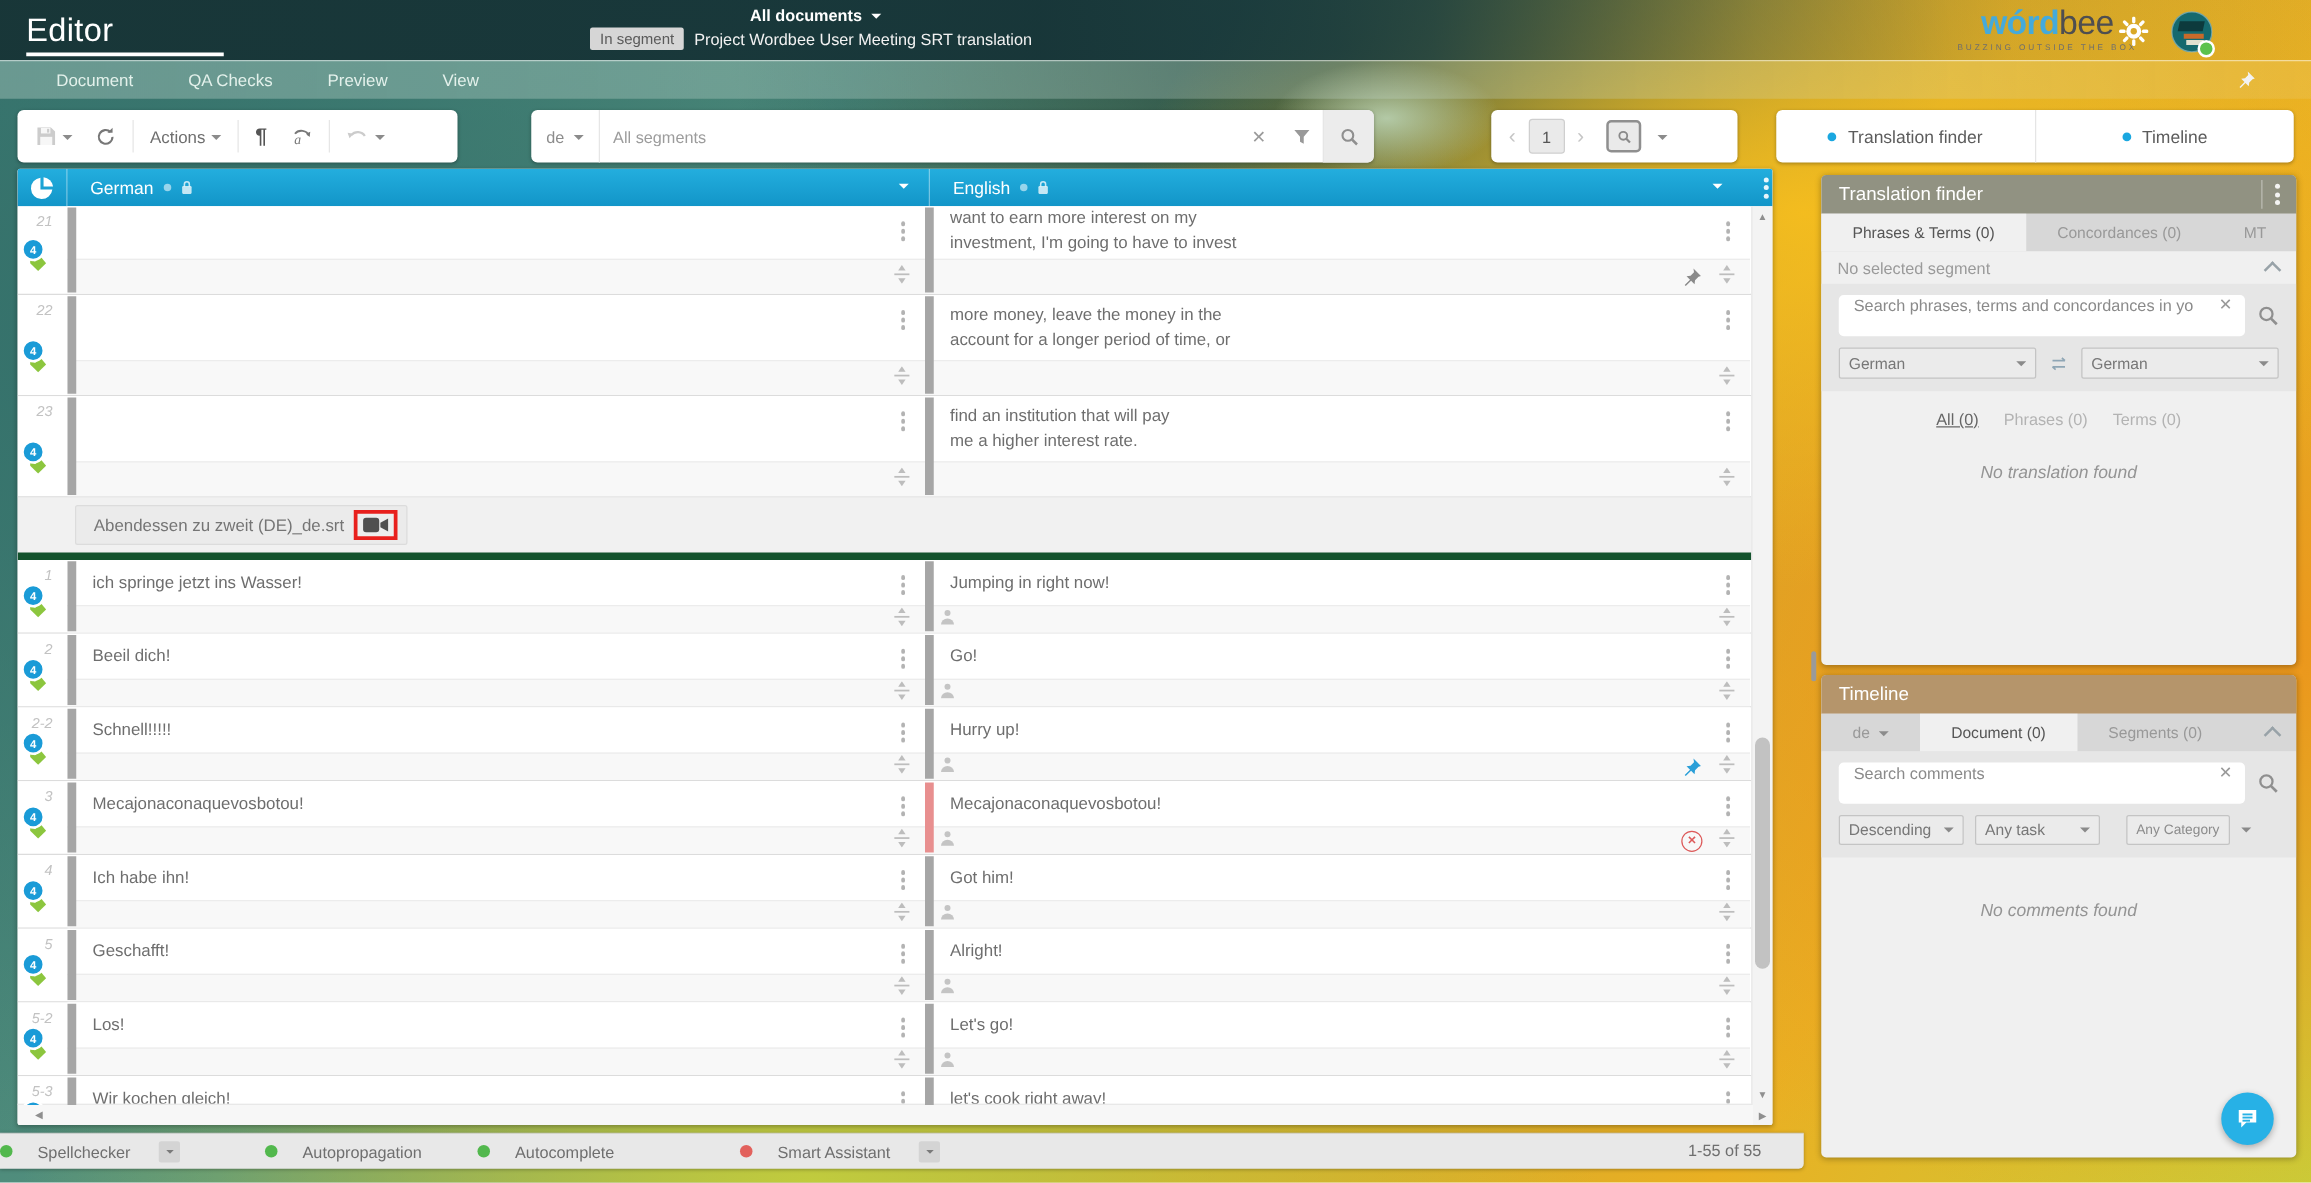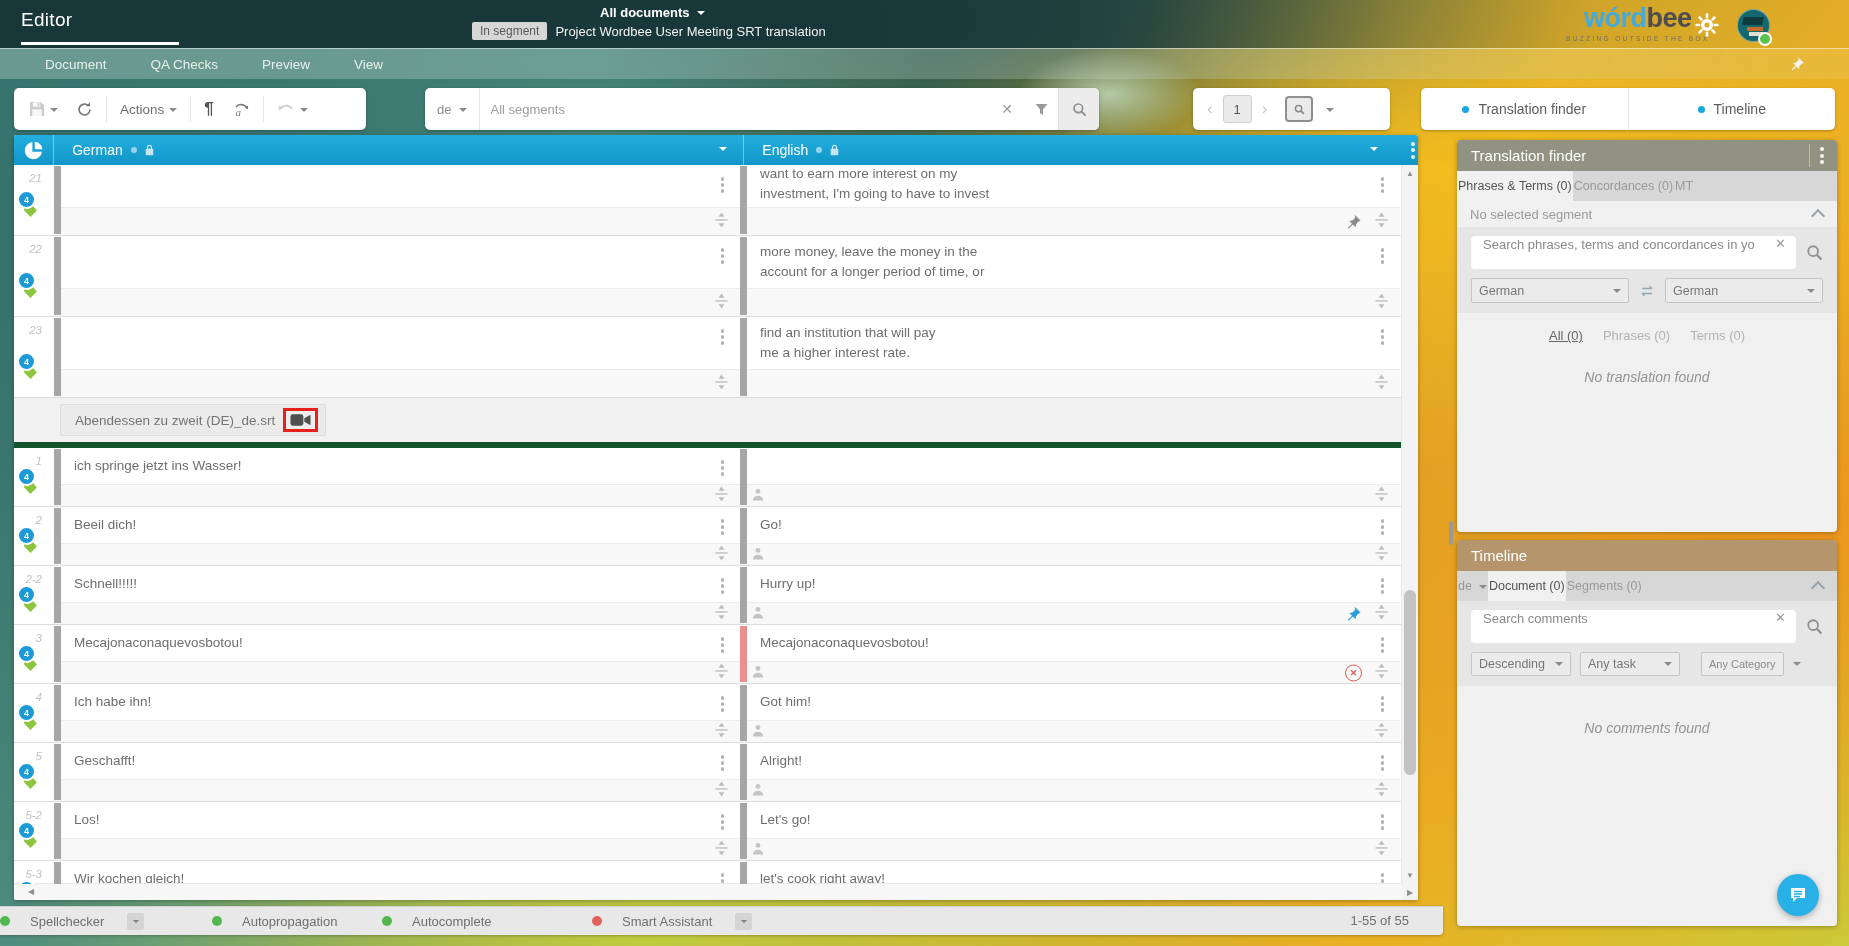--- a/index.html
+++ b/index.html
@@ -12,30 +12,30 @@
       radial-gradient(1100px 700px at 98% 55%, rgba(238,146,26,.9), rgba(238,146,26,0) 65%),
       radial-gradient(700px 400px at 58% 4%, rgba(14,60,66,.9), rgba(14,60,66,0) 70%),
       radial-gradient(1300px 900px at 6% 28%, rgba(52,112,106,.95), rgba(52,112,106,0) 75%),
       radial-gradient(900px 500px at 35% 100%, rgba(196,208,60,.9), rgba(196,208,60,0) 70%),
       linear-gradient(120deg,#3c7a72 0%,#55927f 30%,#cda62e 62%,#e9b023 80%,#c9cd39 100%);
   }
   #app{position:relative;width:1849px;height:946px}
   
   .topbar{position:absolute;top:0;left:0;right:0;height:48px;
     background:linear-gradient(90deg, rgba(23,52,54,.96) 0%, rgba(21,50,54,.92) 45%, rgba(28,62,64,.8) 62%, rgba(70,90,70,.42) 76%, rgba(150,120,50,.2) 87%, rgba(190,150,50,.1) 100%);}
-  .app-title{position:absolute;left:21px;top:9px;font-size:19px;color:#fff;letter-spacing:.3px}
+  .app-title{position:absolute;left:21px;top:9px;font-size:26px;color:#fff;letter-spacing:.3px}
   .title-underline{position:absolute;left:21px;top:42px;width:158px;height:3px;background:#fff;z-index:3}
   .doc-switch{position:absolute;left:600px;top:5px;color:#fff;font-size:13px;font-weight:bold;display:flex;align-items:center;gap:7px;cursor:pointer}
   .wcaret{width:0;height:0;border:4.5px solid transparent;border-top-color:#fff;margin-top:4px}
   .proj-line{position:absolute;left:472px;top:22px;display:flex;align-items:center;gap:8px}
   .badge{background:#d6d6d6;color:#5a5a5a;font-size:12px;padding:2px 8px;border-radius:2px}
   .proj-name{color:#f2f2f2;font-size:13px}
   .logo{position:absolute;left:1566px;top:5px;text-align:center;line-height:1}
   .logo .lw{font-size:27px;font-weight:bold;color:#45aadb;letter-spacing:-.5px}
-  .logo .lb{font-size:27px;font-weight:bold;color:#4e4e50;letter-spacing:-.5px}
+  .logo .lb{font-size:27px;font-weight:normal;color:#4e4e50;letter-spacing:-.5px}
   .logo .tagline{font-size:6.6px;letter-spacing:2.3px;color:#6e6e6e;margin-top:4px}
   .gear-btn{position:absolute;left:1695px;top:13px;width:24px;height:24px;cursor:pointer}
   .avatar{position:absolute;left:1737px;top:9px;width:31px;height:31px;border-radius:50%;background:#15696e;overflow:hidden;border:1px solid rgba(255,255,255,.4);cursor:pointer}
   .avatar .cap{position:absolute;left:5px;top:7px;width:20px;height:8px;background:#0d3a3d;transform:skewX(-12deg)}
   .avatar .books{position:absolute;left:9px;top:17px;width:16px;height:4px;background:#c86a2a}
   .avatar .books2{position:absolute;left:11px;top:22px;width:14px;height:4px;background:#e0e0d0}
   .presence{position:absolute;left:1758px;top:32px;width:10px;height:10px;border-radius:50%;background:#5cc24e;border:2px solid #fff}
   
   .menubar{position:absolute;top:48px;left:0;right:0;height:30px;
     background:linear-gradient(90deg, rgba(200,222,212,.35), rgba(200,222,212,.26) 70%, rgba(235,215,150,.18));
@@ -116,21 +116,21 @@
   .hs-corner{position:absolute;right:0;bottom:0;width:16px;height:16px;background:#f3f3f3;display:flex;align-items:center;justify-content:center;color:#8f8f8f;font-size:8px;cursor:pointer}
   
   .panel{position:absolute;left:1457px;width:380px;box-shadow:0 1px 5px rgba(0,0,0,.3);border-radius:4px;overflow:hidden;background:#f0f0f0}
   .tf-panel{top:140px;height:392px}
   .tl-panel{top:540px;height:386px}
   .panel-head{height:31px;display:flex;align-items:center;color:#fff;font-size:15px;padding-left:14px;position:relative}
   .tf-panel .panel-head{background:rgba(108,110,88,.72)}
   .tl-panel .panel-head{background:rgba(158,114,56,.72)}
   .panel-head .vdots{position:absolute;right:10px;border-left:1px solid rgba(255,255,255,.4);padding-left:10px}
   .ptabs{height:30px;background:#d7d7d7;display:flex;font-size:12.5px;color:#999;position:relative}
-  .ptab{display:flex;align-items:center;padding:0 1px;cursor:pointer;white-space:nowrap}
+  .ptab{display:flex;align-items:center;padding:0 25px;cursor:pointer;white-space:nowrap}
   .ptab.active{background:#f0f0f0;color:#555}
   .collapse{position:absolute;right:14px;top:12px;width:8px;height:8px;border-left:2px solid #98a2a8;border-top:2px solid #98a2a8;transform:rotate(45deg);cursor:pointer}
   .noseg{height:26px;display:flex;align-items:center;padding-left:13px;color:#9a9a9a;font-size:13px;position:relative}
   .noseg .collapse{top:10px}
   .searchzone{background:#e6e6e6;padding:9px 14px 10px}
   .pz-row{display:flex;align-items:center;gap:10px}
   .pinput{flex:1;height:33px;background:#fff;border-radius:4px;display:flex;align-items:flex-start;padding:0 8px 0 10px}
   .pinput input{flex:1;border:0;outline:0;background:transparent;font-size:13px;color:#555;font-family:"Liberation Sans",sans-serif;min-width:0}
   .pinput input::placeholder{color:#8a8a8a}
   .clear-x{color:#9a9a9a;font-size:13px;cursor:pointer;padding:0 2px}
@@ -554,20 +554,28 @@
         </span>
       </div>
       <div class="main-cell src-cell">
         <span class="cell-text">ich springe jetzt ins Wasser!</span>
         <span class="cell-menu vdots">
               <i></i>
               <i></i>
               <i></i>
             </span>
       </div>
+      <div class="main-cell tgt-cell">
+        <span class="cell-text">Jumping in right now!</span>
+        <span class="cell-menu vdots">
+              <i></i>
+              <i></i>
+              <i></i>
+            </span>
+      </div>
       <div class="sub-cell src-sub">
         <span class="handle">
           <svg width="13" height="15" viewBox="0 0 14 16">
                 <g fill="#bdbdbd">
                   <path d="M7 0 L10.2 4.6 H3.8 Z"></path>
                   <rect x="0.5" y="7.2" width="13" height="1.5"></rect>
                   <path d="M7 16 L3.8 11.4 h6.4 Z"></path>
                 </g>
               </svg>
         </span>

